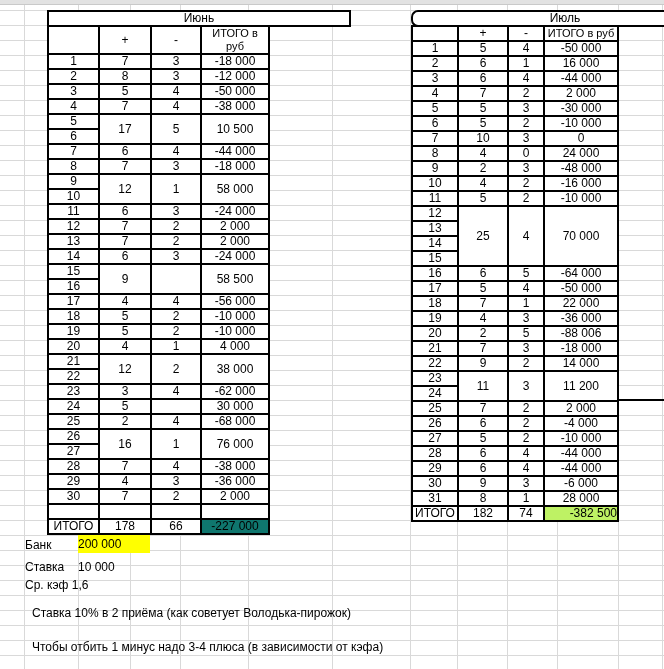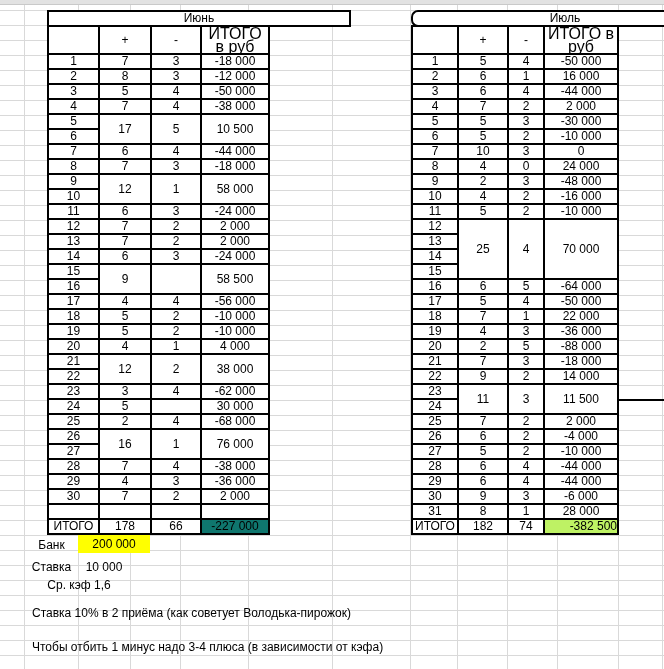--- a/index.html
+++ b/index.html
@@ -23,24 +23,24 @@
   }
   .mtitle.noright{border-right:none}
   table.mtable{border-collapse:collapse;table-layout:fixed;margin-top:-2px;background:#fff}
   table.mtable td,table.mtable th{
     box-sizing:border-box;border:2px solid #000;background:#fff;
     padding:0;text-align:center;vertical-align:middle;
     font-size:12px;font-weight:400;line-height:13px;overflow:hidden;
   }
   table.mtable tr{height:15px}
   table.mtable tr.hdr{height:14px}
-  table.mtable th.hsmall{font-size:16px}
+  table.mtable th.hsmall{font-size:11px}
   td.hl{background:#ffff00;font-weight:700}
   .extraline{position:absolute;left:619px;top:399px;width:45px;height:2px;background:#000}
-  .cellbox{position:absolute;box-sizing:border-box;font-size:12px;line-height:18px;text-align:center;white-space:nowrap}
+  .cellbox{position:absolute;box-sizing:border-box;font-size:12px;line-height:18px;white-space:nowrap}
   .yellowcell{background:#ffff00}
   .bigtitle{position:absolute;font-size:20px;font-weight:700;white-space:nowrap;line-height:22px}
   .note{position:absolute;font-size:12px;white-space:nowrap;line-height:14px}
 </style>
 </head>
 <body>
 
 <div id="sheet">
   <div class="vline" style="left:24px"></div>
   <div class="vline" style="left:78px"></div>
@@ -371,39 +371,39 @@
             <tr>
               <td>19</td>
               <td>4</td>
               <td>3</td>
               <td>-36 000</td>
             </tr>
             <tr>
               <td>20</td>
               <td>2</td>
               <td>5</td>
-              <td>-88 000</td>
+              <td>-88 006</td>
             </tr>
             <tr>
               <td>21</td>
               <td>7</td>
               <td>3</td>
               <td>-18 000</td>
             </tr>
             <tr>
               <td>22</td>
               <td>9</td>
               <td>2</td>
               <td>14 000</td>
             </tr>
             <tr>
               <td>23</td>
               <td rowspan="2">11</td>
               <td rowspan="2">3</td>
-              <td rowspan="2">11 500</td>
+              <td rowspan="2">11 200</td>
             </tr>
             <tr>
               <td>24</td>
             </tr>
             <tr>
               <td>25</td>
               <td>7</td>
               <td>2</td>
               <td>2 000</td>
             </tr>

